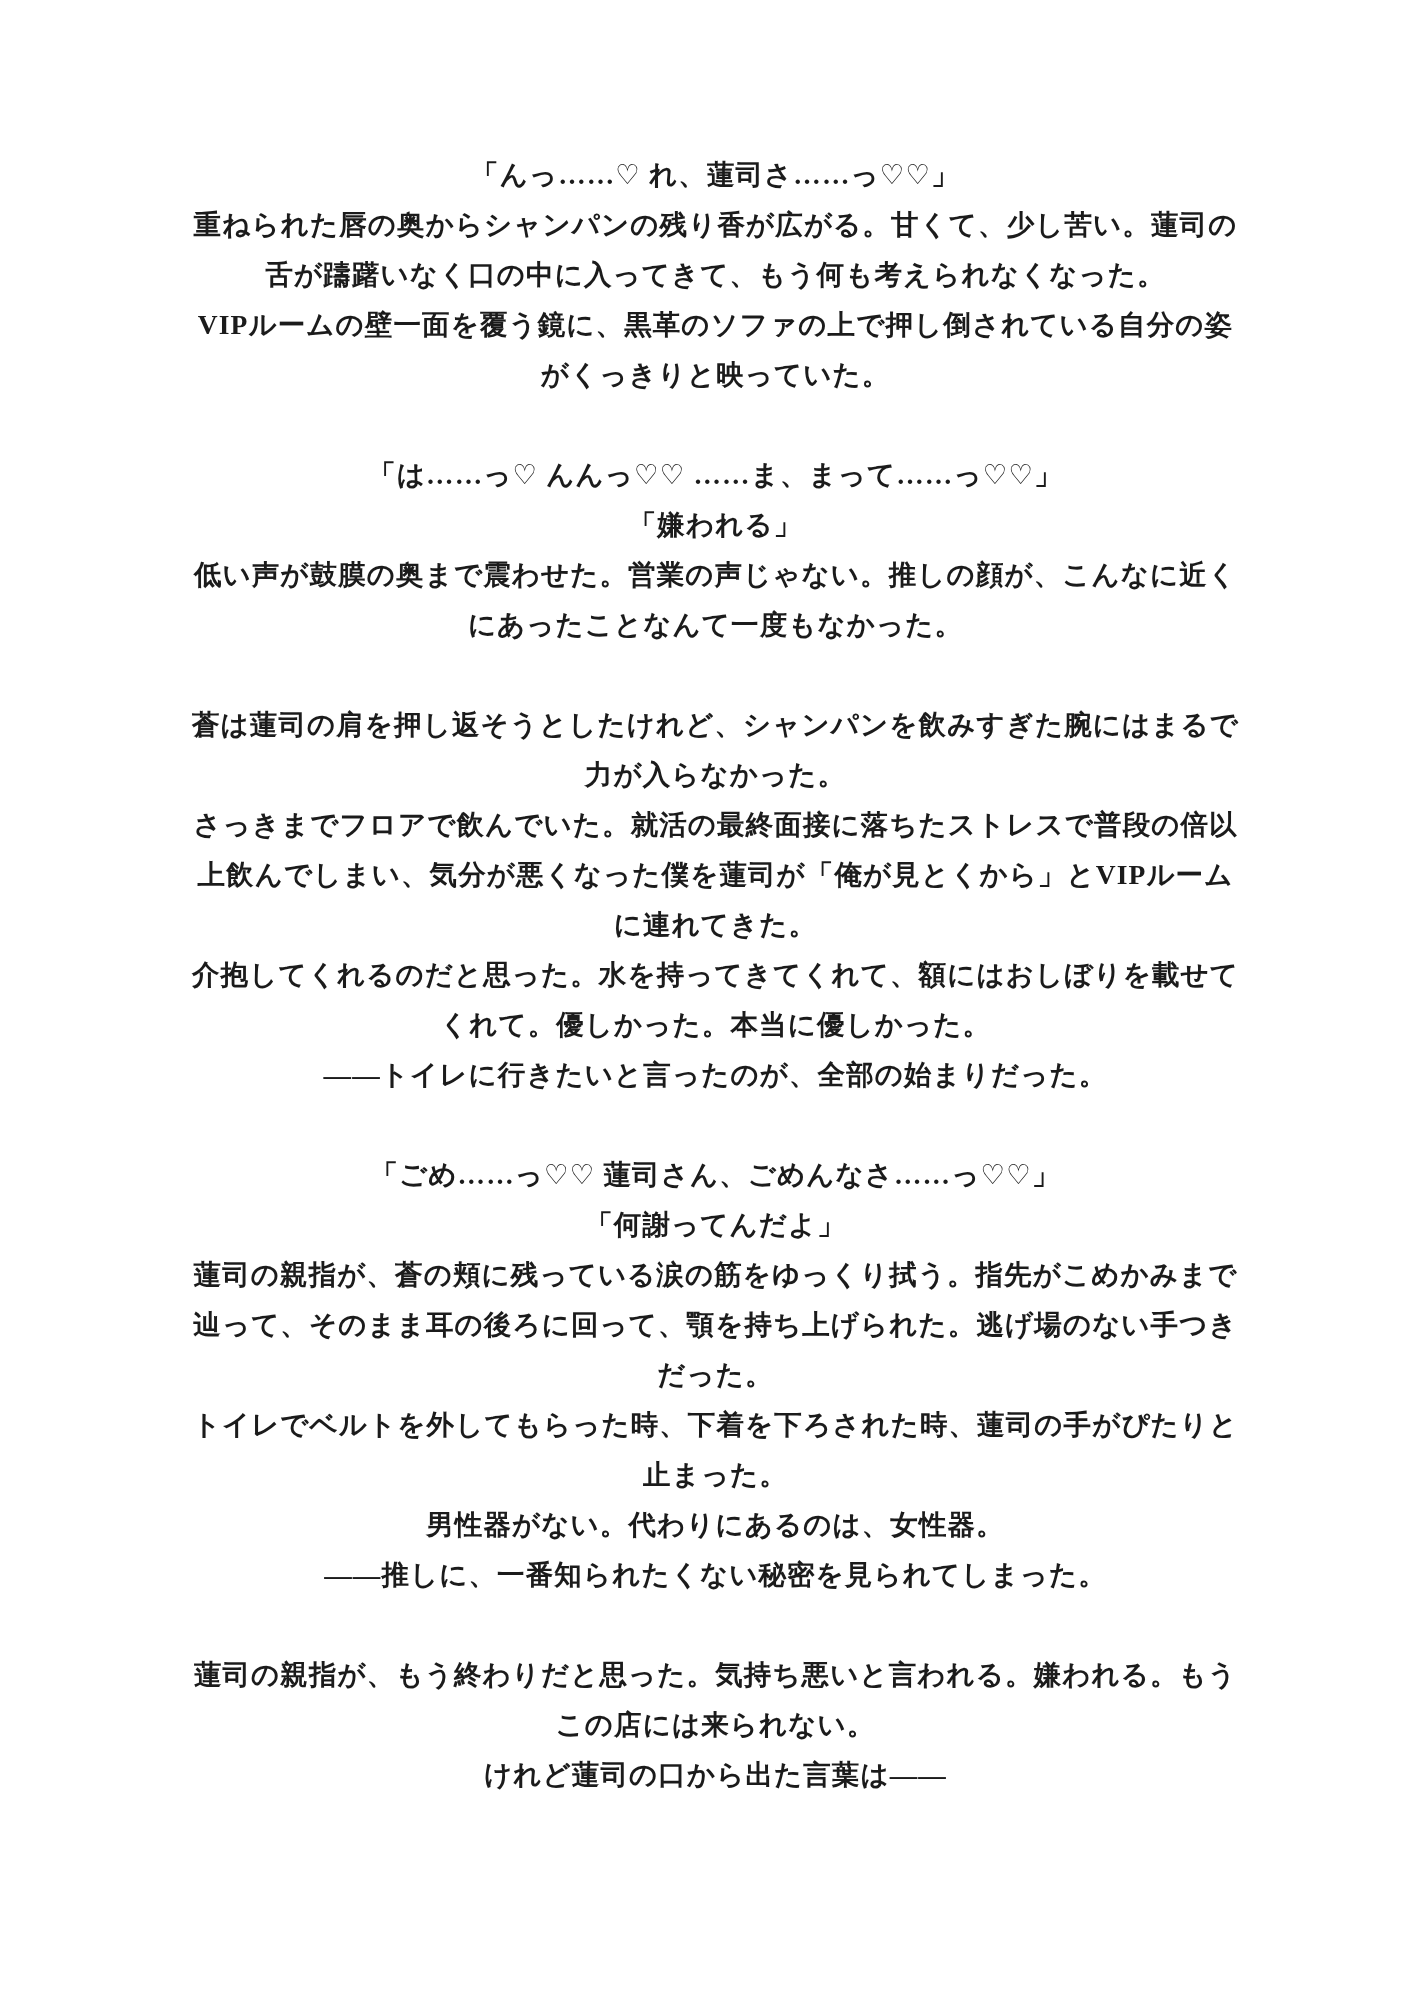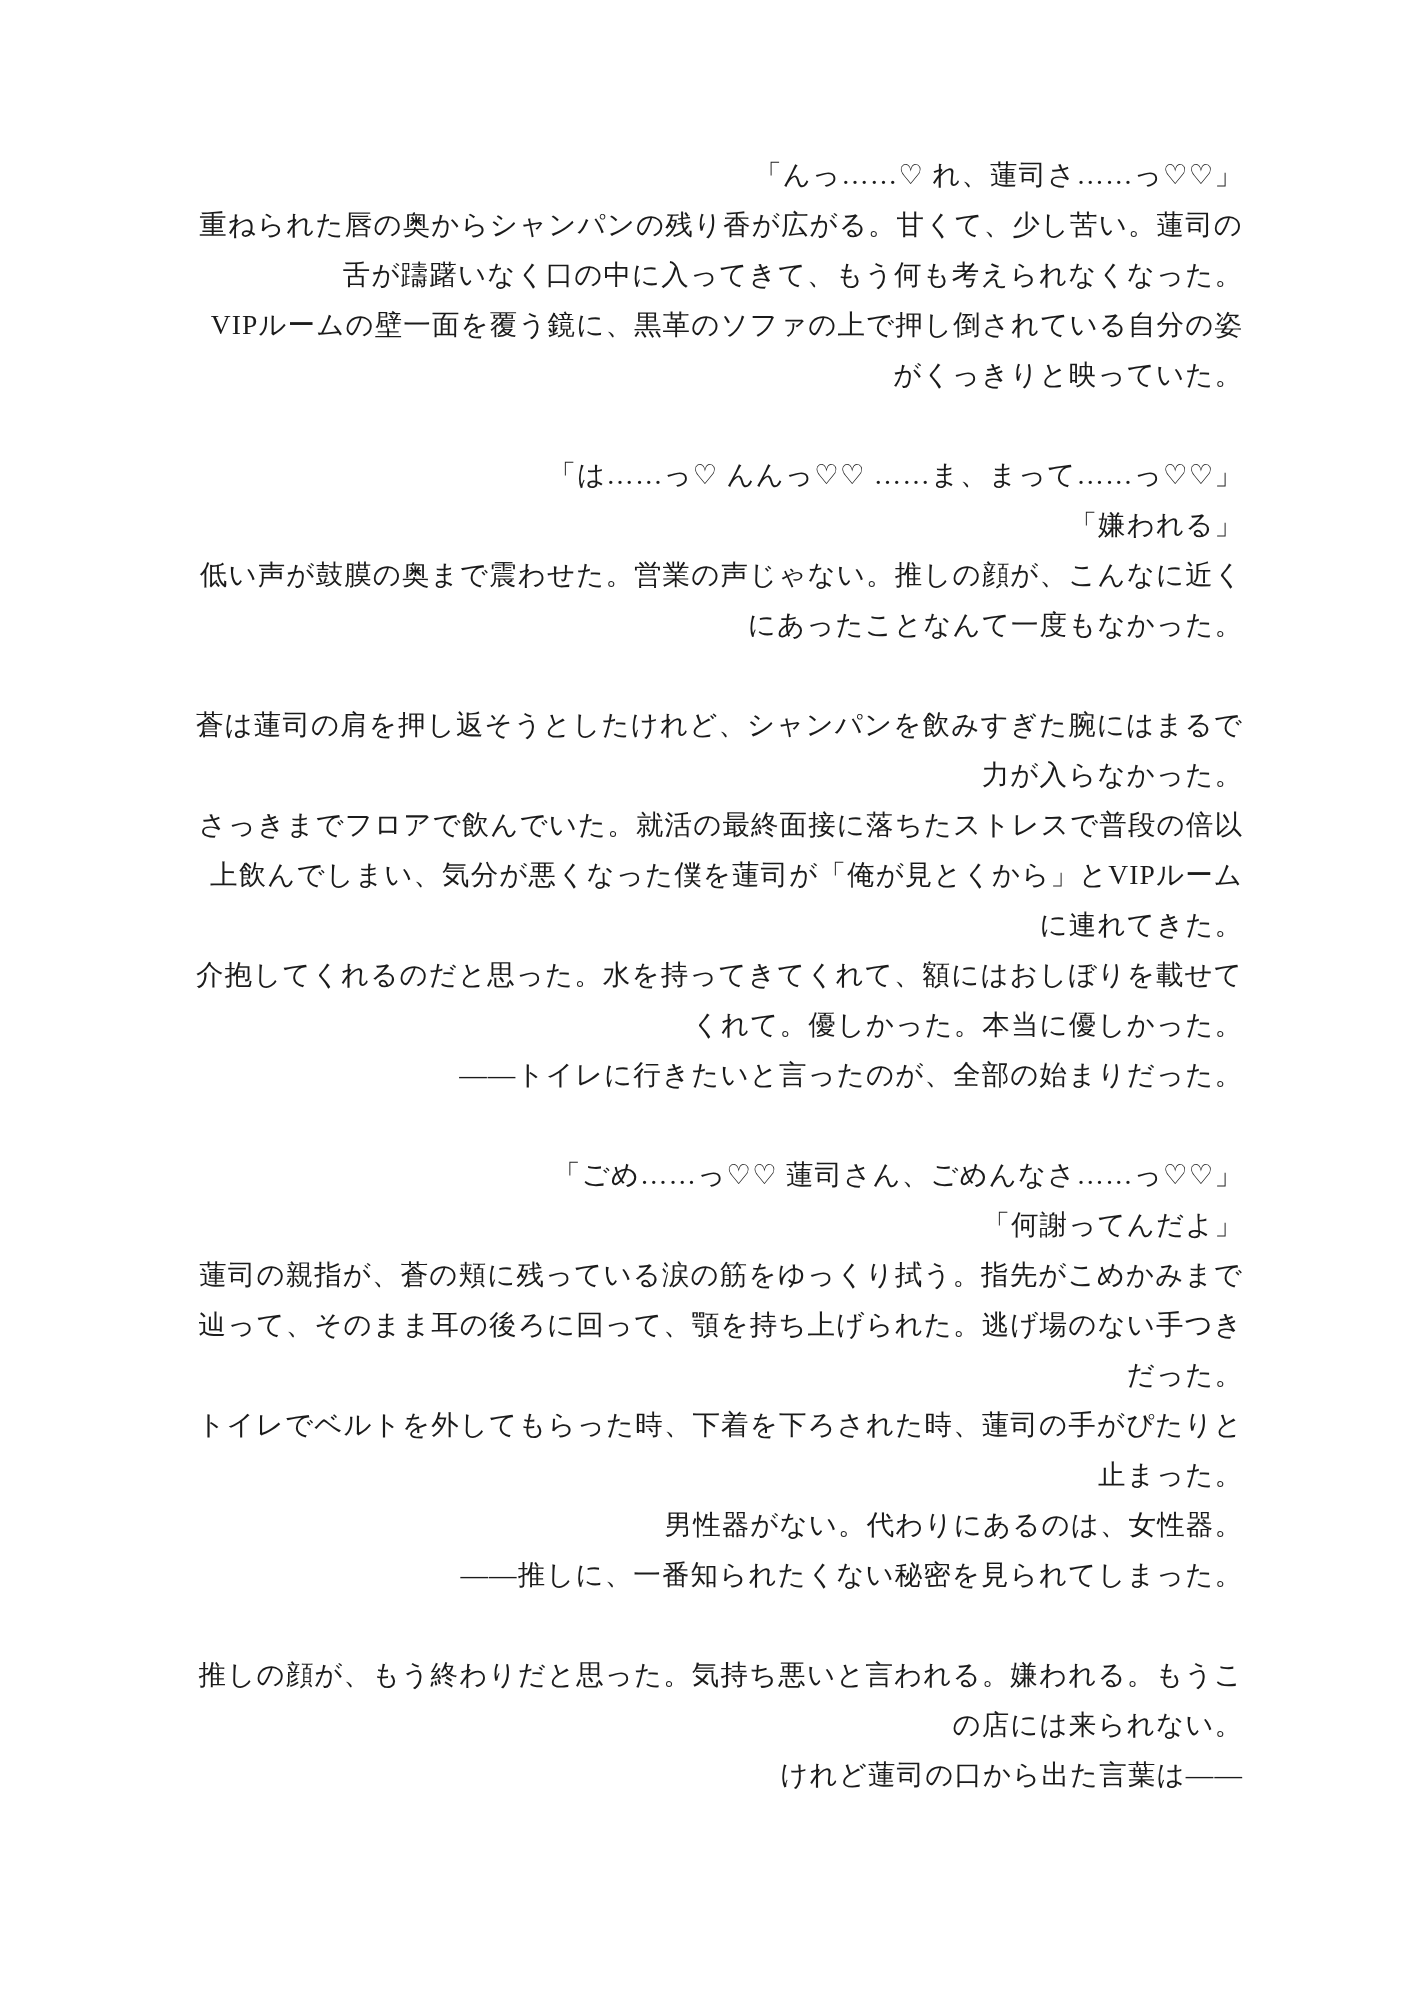--- a/index.html
+++ b/index.html
@@ -25,21 +25,22 @@
     line-height: 50px;
     color: #1b1b1b;
     letter-spacing: 0.04em;
     font-weight: 400;
   }
   .para {
     margin: 0;
     padding: 0;
     white-space: pre-wrap;
     word-break: break-all;
-    text-align: right;
+    text-align: center;
+    font-weight: bold;
   }
   .gap {
     height: 50px;
   }
 </style>
 </head>
 <body>
 
 <div class="page">
   <div class="text-body">
@@ -56,16 +57,16 @@
 介抱してくれるのだと思った。水を持ってきてくれて、額にはおしぼりを載せてくれて。優しかった。本当に優しかった。
 ——トイレに行きたいと言ったのが、全部の始まりだった。</p>
     <div class="gap"></div>
     <p class="para">「ごめ……っ♡♡ 蓮司さん、ごめんなさ……っ♡♡」
 「何謝ってんだよ」
 蓮司の親指が、蒼の頬に残っている涙の筋をゆっくり拭う。指先がこめかみまで辿って、そのまま耳の後ろに回って、顎を持ち上げられた。逃げ場のない手つきだった。
 トイレでベルトを外してもらった時、下着を下ろされた時、蓮司の手がぴたりと止まった。
 男性器がない。代わりにあるのは、女性器。
 ——推しに、一番知られたくない秘密を見られてしまった。</p>
     <div class="gap"></div>
-    <p class="para">推しの顔が、もう終わりだと思った。気持ち悪いと言われる。嫌われる。もうこの店には来られない。
+    <p class="para">蓮司の親指が、もう終わりだと思った。気持ち悪いと言われる。嫌われる。もうこの店には来られない。
 けれど蓮司の口から出た言葉は——</p>
   </div>
 </div>
 
 </body></html>

